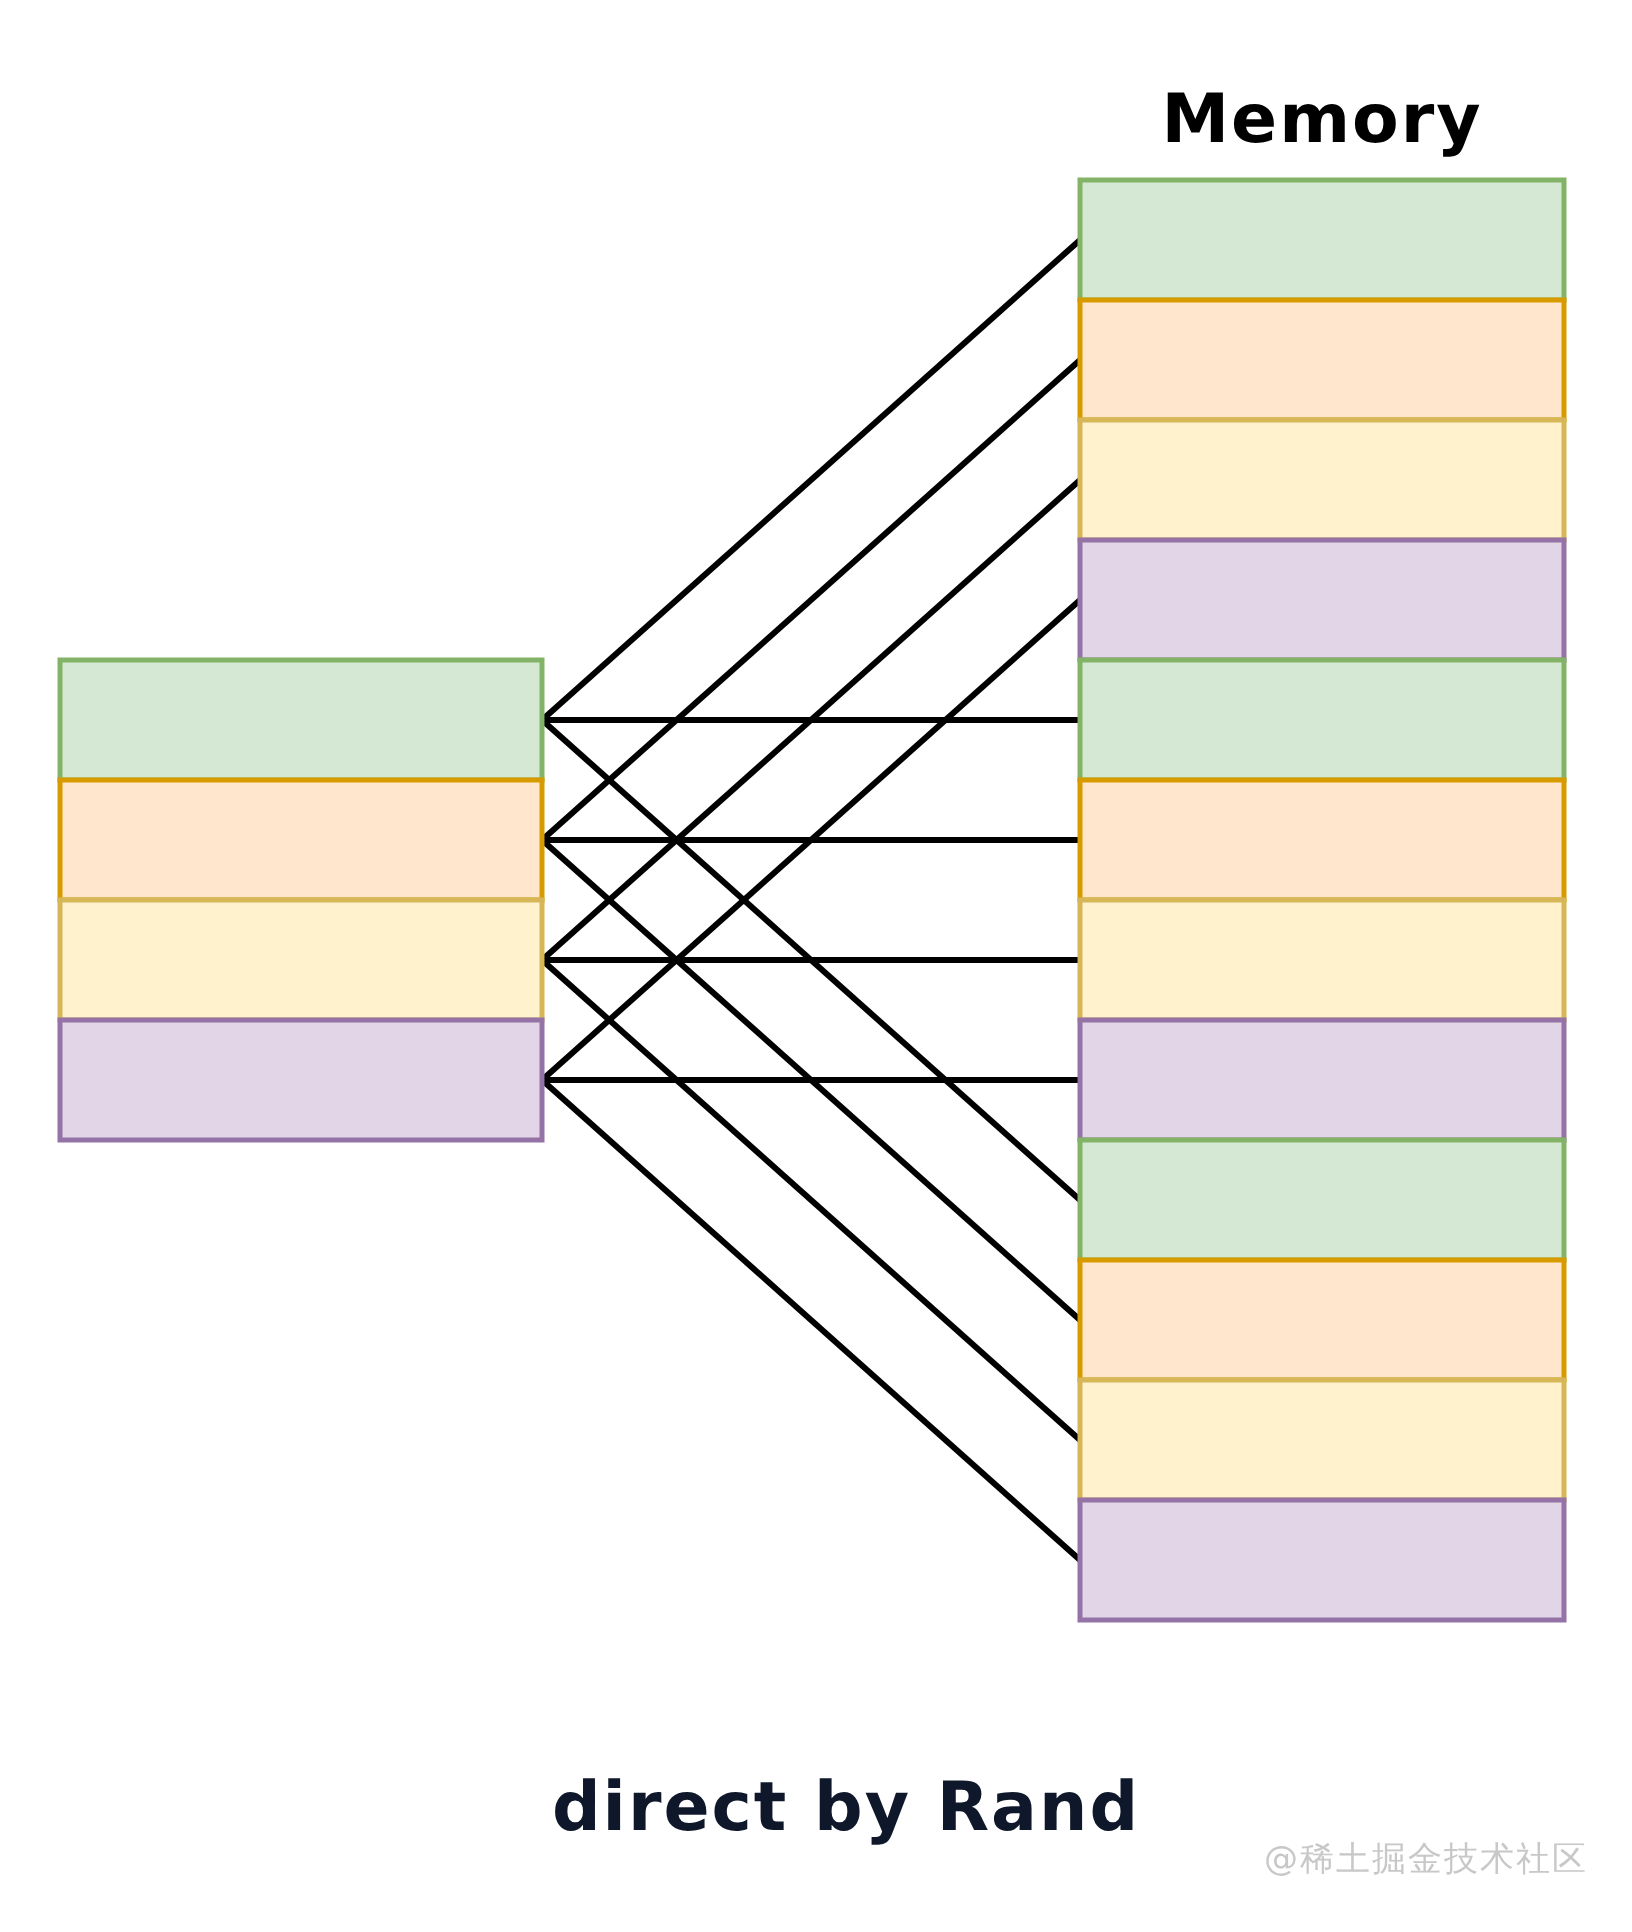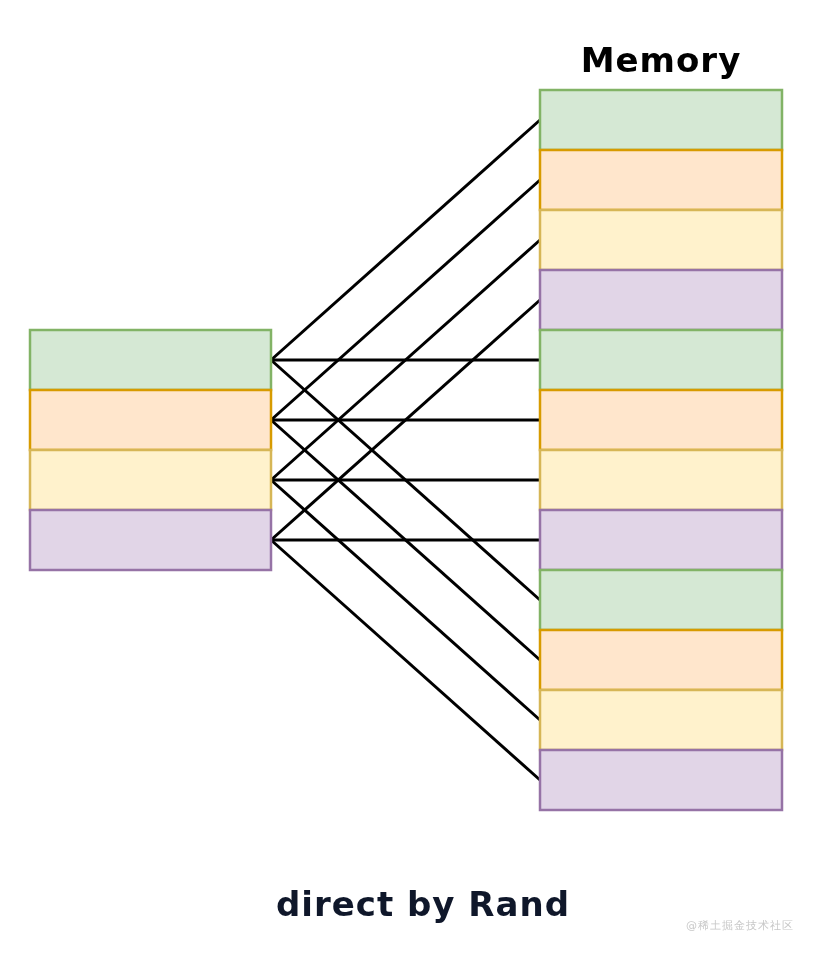--- a/index.html
+++ b/index.html
@@ -47,21 +47,21 @@
     font-size: 34px;
     font-weight: 600;
     color: #0f172a;
     letter-spacing: 1px;
     white-space: nowrap;
   }
   .watermark {
     position: absolute;
     right: 22px;
     top: 918px;
-    font-size: 11px;
+    font-size: 17px;
     letter-spacing: 1px;
     white-space: nowrap;
   }
 </style>
 </head>
 <body>
 
 <div class="canvas">
 
   <svg id="diagram-svg" class="diagram-svg" width="816" height="966" viewBox="0 0 816 966">

